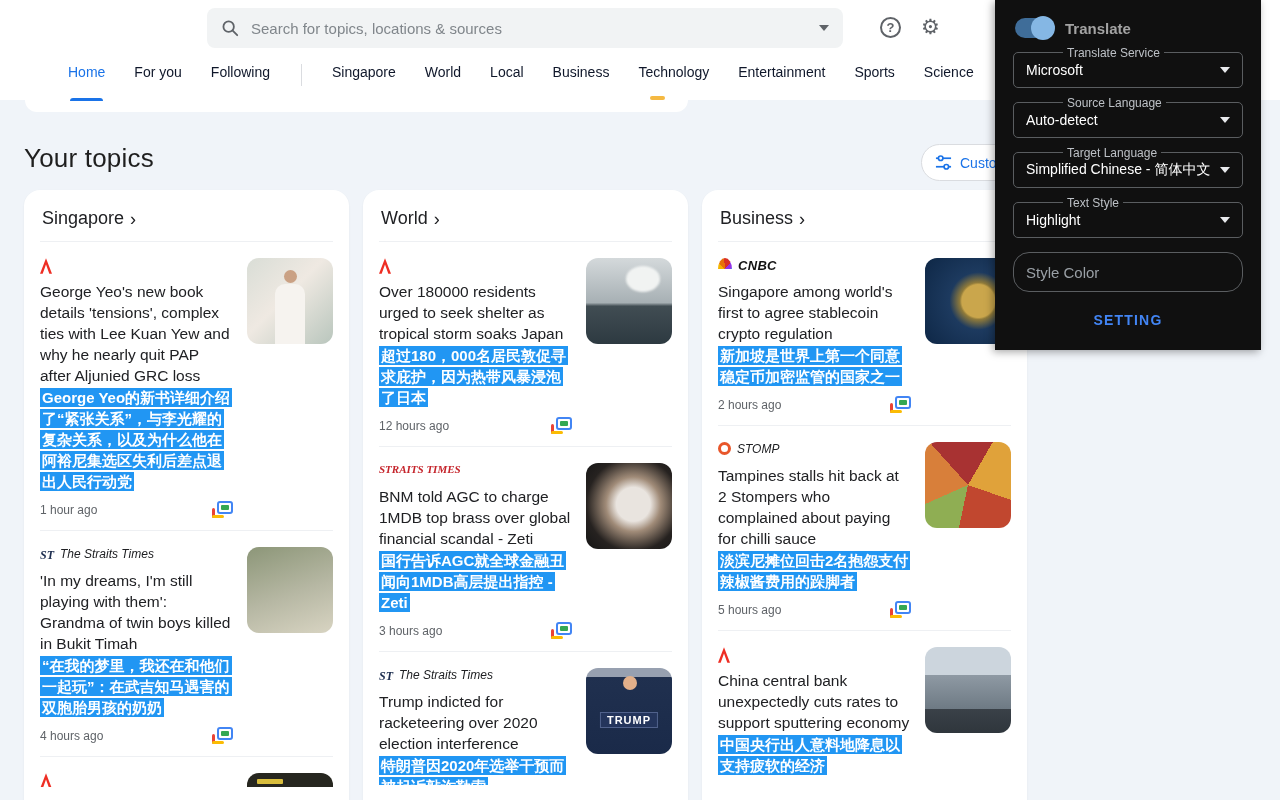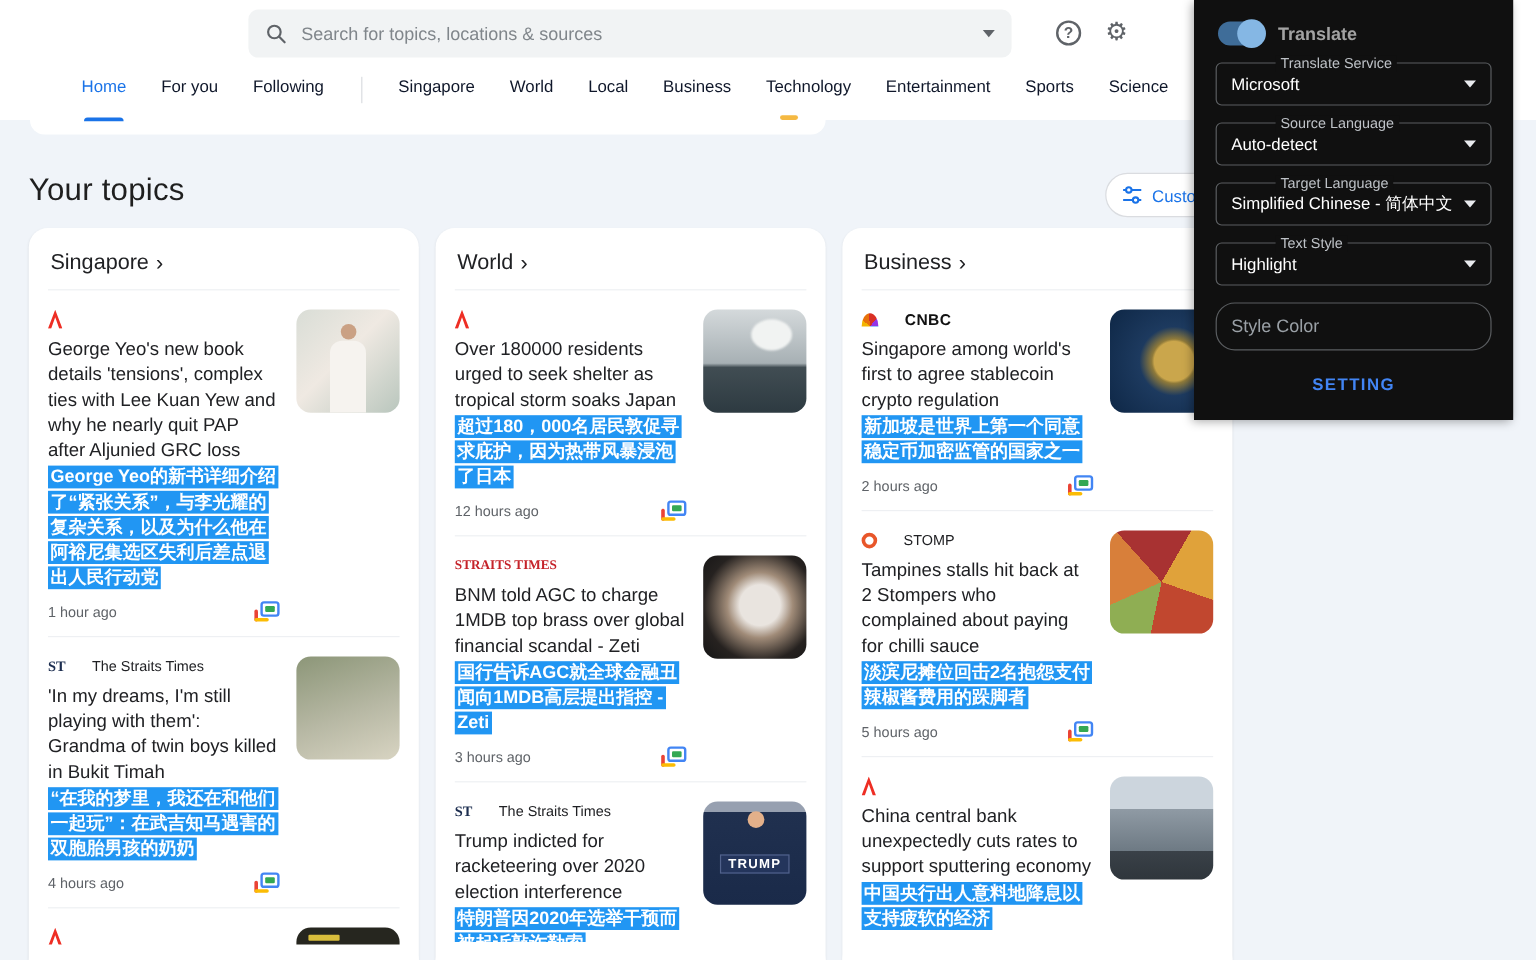--- a/index.html
+++ b/index.html
@@ -57,21 +57,21 @@
     box-shadow:0 1px 2px rgba(60,64,67,.08);
   }
   .sec-head { display:flex; align-items:center; gap:6px; padding:2px 0 12px 2px; border-bottom:1px solid #eef0f3; cursor:pointer; }
   .sec-title { font-size:18px; color:#202124; font-weight:400; }
   .chev { color:#202124; font-size:18px; line-height:1; }
   .chev::after { content:"›"; }
 
   .article { display:flex; gap:14px; padding:16px 0 12px 0; }
   .article + .article { border-top:1px solid #eef0f3; }
   .art-body { flex:1; min-width:0; }
-  .srcrow { display:flex; align-items:center; gap:22px; margin-bottom:7px; height:16px; }
+  .srcrow { display:flex; gap:6px; margin-bottom:7px; height:16px;font-style:italic; }
   .sname { font-size:12px; color:#202124; font-weight:500; }
   .sname-nst { font-family:"Liberation Serif","DejaVu Serif",serif; font-size:11px; font-weight:700; color:#c5242b; letter-spacing:0; }
   .st-mono { font-family:"Liberation Serif","DejaVu Serif",serif; font-size:12px; font-weight:700; color:#1c2d4f; }
   .headline { font-size:15.5px; line-height:21px; color:#202124; font-weight:400; cursor:pointer; }
   .trans { margin-top:1px; }
   .hl {
     font-size:15px; line-height:21px; font-weight:600; color:#fff;
     background:#2196f3; padding:1px 2px; -webkit-box-decoration-break:clone; box-decoration-break:clone;
   }
   .meta { display:flex; align-items:center; justify-content:space-between; margin-top:9px; }

